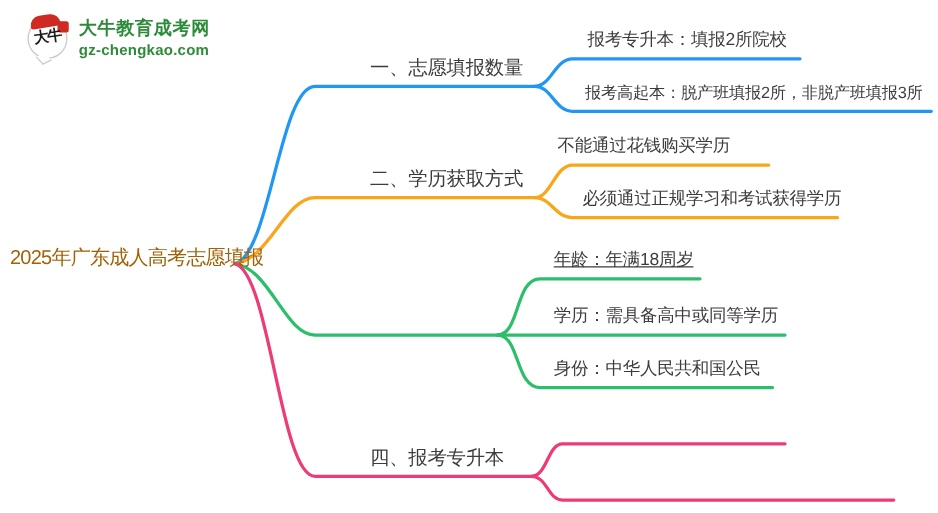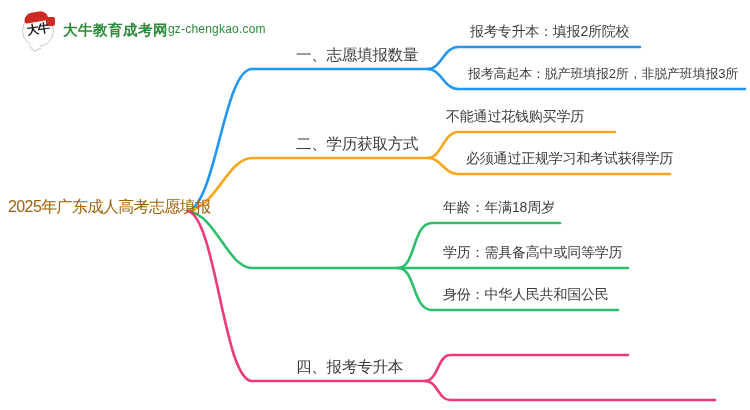--- a/index.html
+++ b/index.html
@@ -35,23 +35,23 @@
   }
   .logo-seal {
     position:absolute; right:1px; top:4px; width:9px; height:9px; background:#cf2a22;
     border-radius:2px;
   }
   .logo-chars {
     position:absolute; left:4px; top:8px; width:24px; text-align:center;
     font-size:12px; font-weight:bold; color:#1c1c1c; transform:rotate(-8deg);
     letter-spacing:-1px;
   }
-  .logo-text { display:flex; flex-direction:row; }
+  .logo-text { display:flex; flex-direction:column; }
   .logo-title { font-size:14.5px; font-weight:bold; letter-spacing:0.5px; }
-  .logo-sub   { font-size:12px; font-weight:normal; letter-spacing:0.2px; margin-top:1px; }
+  .logo-sub   { font-size:12px; font-weight:bold; letter-spacing:0.2px; margin-top:1px; }
 </style>
 </head>
 <body>
 
 <div class="stage">
 
   <svg class="connectors" width="750" height="410" viewBox="0 0 750 410">
     <g stroke="#2196f3">
       <path d="M188,211 C216,204 224,69 252,69 L428,69"></path>
       <path d="M428,69 C441,69 444,47 458,47 L640,47"></path>
@@ -94,18 +94,18 @@
   <div class="node branch-label" style="left:296px; top:45px;">一、志愿填报数量</div>
   <div class="node branch-label" style="left:296px; top:134px;">二、学历获取方式</div>
   <div class="node branch-label" style="left:296px; top:357px;">四、报考专升本</div>
 
   <div class="node leaf-label" style="left:470px; top:23px;">报考专升本：填报2所院校</div>
   <div class="node leaf-label small" style="left:468px; top:66px;">报考高起本：脱产班填报2所，非脱产班填报3所</div>
 
   <div class="node leaf-label" style="left:446px; top:108px;">不能通过花钱购买学历</div>
   <div class="node leaf-label" style="left:466px; top:150px;">必须通过正规学习和考试获得学历</div>
 
-  <div class="node leaf-label" style="left:443px; top:199px;">年龄：年满18周岁</div>
+  <div class="node leaf-label" style="left:443px; top:199px;text-decoration:underline;">年龄：年满18周岁</div>
   <div class="node leaf-label" style="left:443px; top:244px;">学历：需具备高中或同等学历</div>
   <div class="node leaf-label" style="left:443px; top:286px;">身份：中华人民共和国公民</div>
 
 
 </div>
 
 </body></html>

